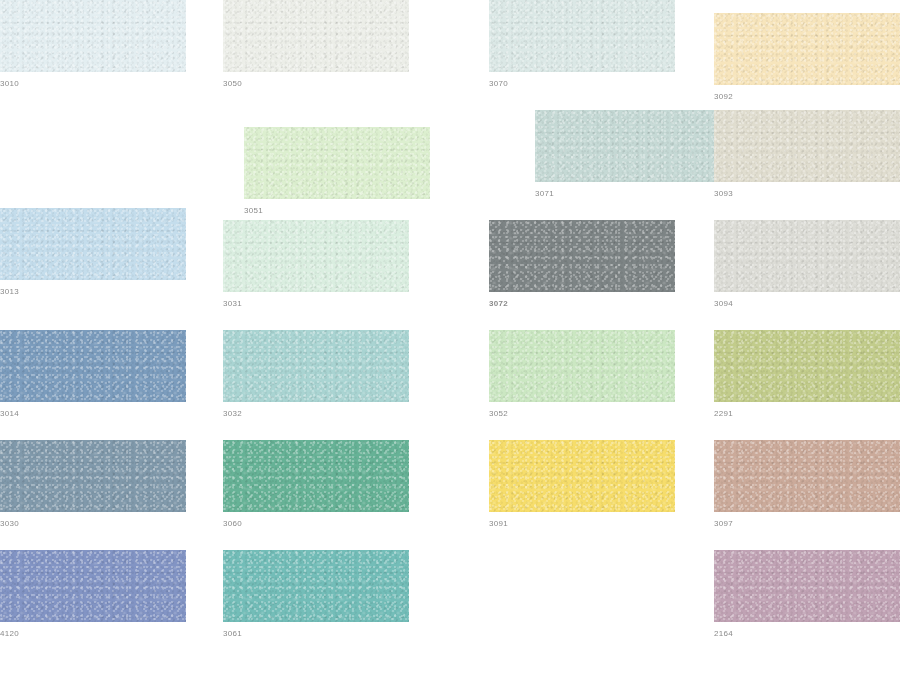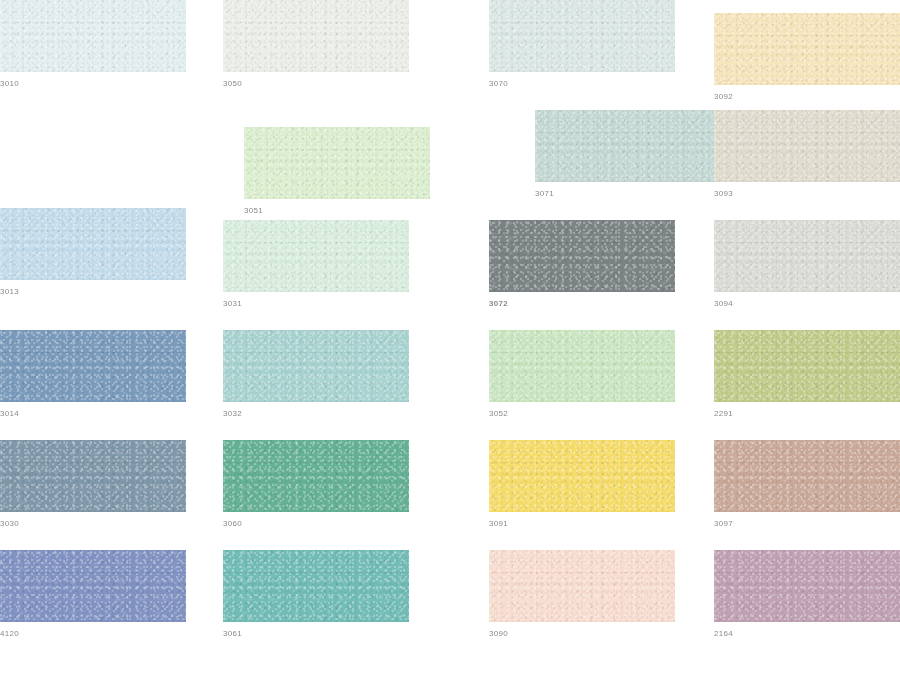--- a/index.html
+++ b/index.html
@@ -141,24 +141,20 @@
       <div class="swatch-label">3072</div>
     </div>
     <div class="swatch-cell" style="left: 489px; top: 330px;">
       <div class="swatch-chip" title="#cbe7c2" style="background: rgb(203, 231, 194);"></div>
       <div class="swatch-label">3052</div>
     </div>
     <div class="swatch-cell" style="left: 489px; top: 440px;">
       <div class="swatch-chip" title="#f6dd6b" style="background: rgb(246, 221, 107);"></div>
       <div class="swatch-label">3091</div>
     </div>
-    <div class="swatch-cell" style="left: 489px; top: 550px;">
-      <div class="swatch-chip" title="#f8ded0" style="background: rgb(248, 222, 208);"></div>
-      <div class="swatch-label">3090</div>
-    </div>
     <div class="swatch-cell" style="left: 714px; top: 13px;">
       <div class="swatch-chip" title="#f7e5bc" style="background: rgb(247, 229, 188);"></div>
       <div class="swatch-label">3092</div>
     </div>
     <div class="swatch-cell" style="left: 714px; top: 110px;">
       <div class="swatch-chip" title="#e0ddcf" style="background: rgb(224, 221, 207);"></div>
       <div class="swatch-label">3093</div>
     </div>
     <div class="swatch-cell" style="left: 714px; top: 220px;">
       <div class="swatch-chip" title="#dcdcd6" style="background: rgb(220, 220, 214);"></div>

